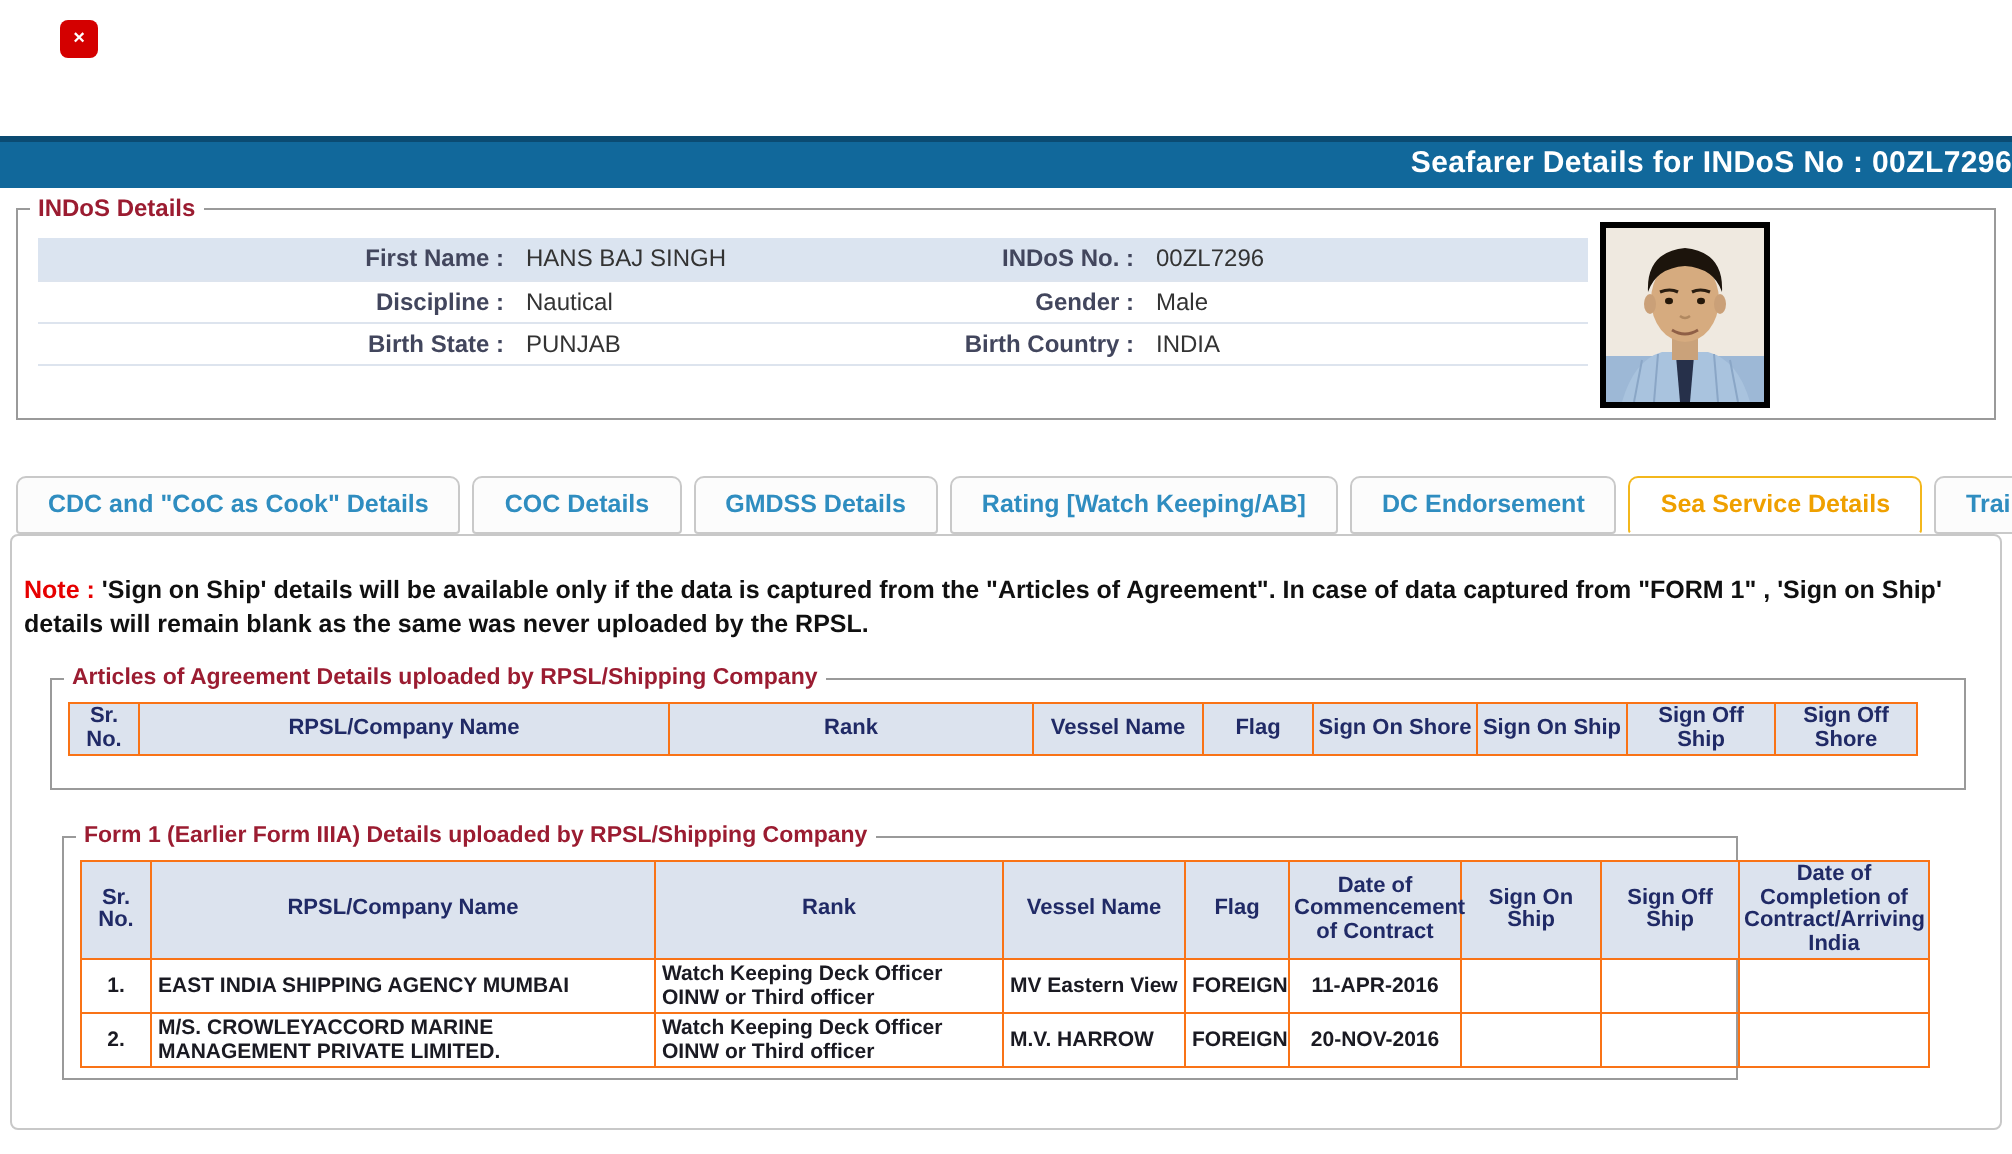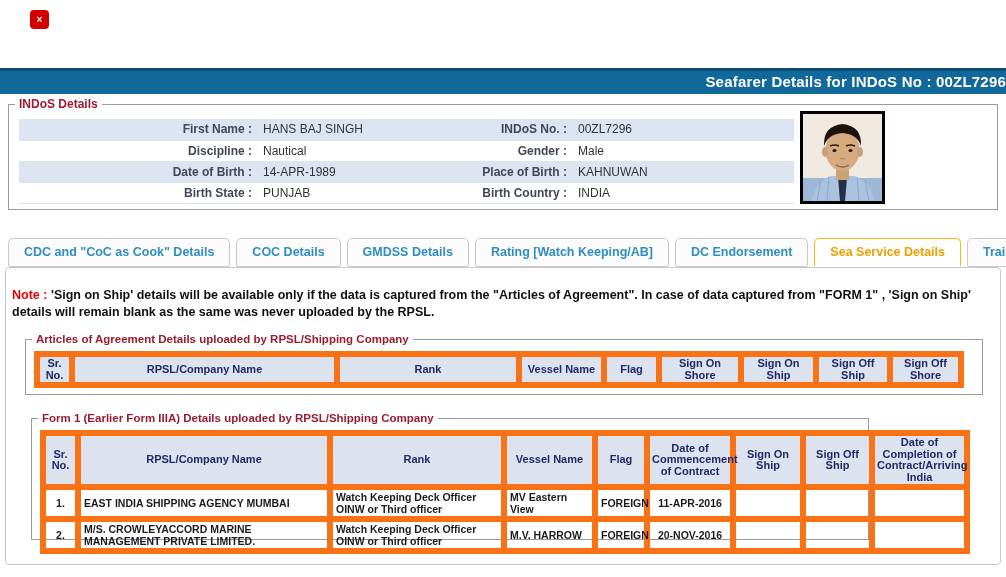--- a/index.html
+++ b/index.html
@@ -47,21 +47,21 @@
   .note { position:absolute; left:12px; top:287px; width:982px;
     font-size:12.5px; font-weight:bold; color:#101010; line-height:17px; }
   .note .red { color:#e60000; }
 
   .aoa-fs { position:absolute; left:25px; top:333px; width:958px; height:62px; }
   .f1-fs  { position:absolute; left:31px; top:412px; width:838px; height:128px; }
   .aoa-fs legend, .f1-fs legend { font-size:11.5px; }
 
   table.grid { border-collapse:collapse; position:absolute; left:8px; top:6px; width:924px;
     table-layout:fixed; }
-  table.grid th, table.grid td { border:6px solid #f97316; }
+  table.grid th, table.grid td { border:1px solid #f97316; }
   table.grid th { background:#dce3ee; color:#202a66; font-size:11px; font-weight:bold;
     text-align:center; padding:1px 2px; line-height:11.5px; }
   .aoa-grid th { height:24px; }
   .f1-grid th { height:48px; }
   .empty-row td { color:#e60000; font-size:12px; font-weight:bold; text-align:center; height:18px; }
   .f1-grid td { font-size:10.5px; font-weight:bold; color:#1a1a22; height:27px;
     line-height:12px; padding:1px 3px; }
   .f1-grid td.ctr { text-align:center; }
   .f1-grid td.lft { text-align:left; }
 </style>
@@ -82,26 +82,20 @@
       <td class="lbl c1">First Name :</td>
       <td class="val c2">HANS BAJ SINGH</td>
       <td class="lbl c3">INDoS No. :</td>
       <td class="val c4">00ZL7296</td>
     </tr>
     <tr>
       <td class="lbl">Discipline :</td>
       <td class="val">Nautical</td>
       <td class="lbl">Gender :</td>
       <td class="val">Male</td>
-    </tr>
-    <tr class="stripe">
-      <td class="lbl">Date of Birth :</td>
-      <td class="val">14-APR-1989</td>
-      <td class="lbl">Place of Birth :</td>
-      <td class="val">KAHNUWAN</td>
     </tr>
     <tr>
       <td class="lbl">Birth State :</td>
       <td class="val">PUNJAB</td>
       <td class="lbl">Birth Country :</td>
       <td class="val">INDIA</td>
     </tr>
   </tbody>
     </table>
 </fieldset>

